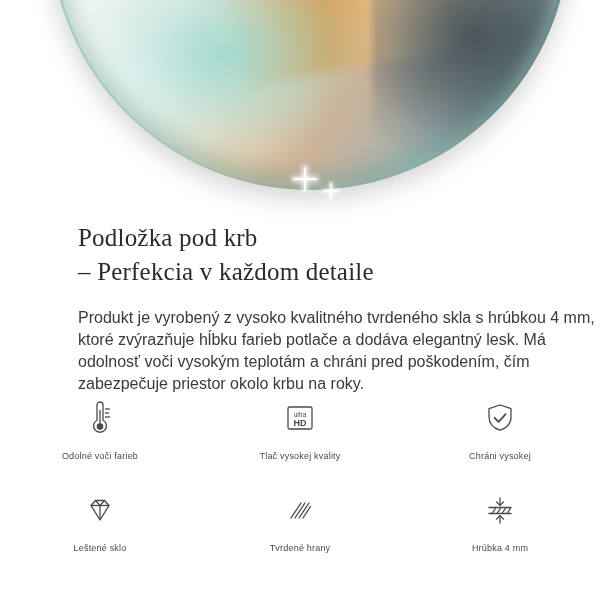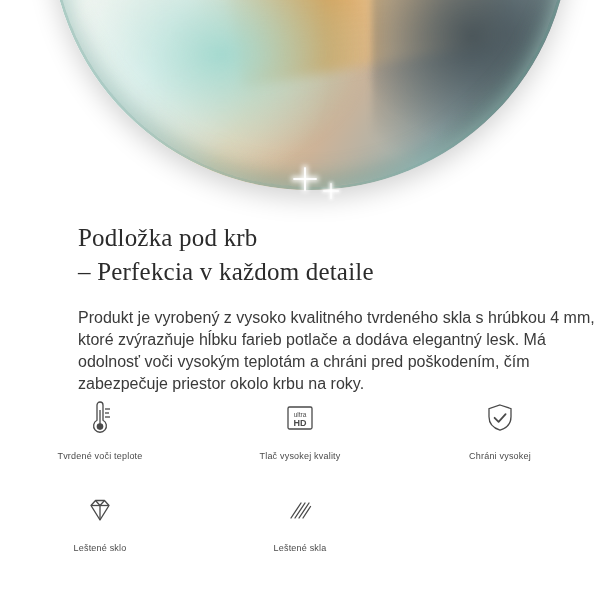--- a/index.html
+++ b/index.html
@@ -200,21 +200,21 @@
       <div class="glyph">
         <svg width="40" height="40" viewBox="0 0 40 40" fill="none" stroke="#4a4a4a" stroke-width="1.3">
           <path d="M17 7a3 3 0 0 1 6 0v15.2a6.4 6.4 0 1 1-6 0V7z"></path>
           <line x1="20" y1="12" x2="20" y2="26"></line>
           <circle cx="20" cy="28.6" r="3.3" fill="#4a4a4a" stroke="none"></circle>
           <line x1="25" y1="11" x2="30" y2="11"></line>
           <line x1="25" y1="15" x2="29" y2="15"></line>
           <line x1="25" y1="19" x2="30" y2="19"></line>
         </svg>
       </div>
-      <div class="caption">Tvrdené voči teplote</div>
+      <div class="caption">Odolné voči farieb</div>
     </div>
 
     <div class="feature">
       <div class="glyph">
         <svg width="40" height="40" viewBox="0 0 40 40" fill="none">
           <rect x="8" y="9" width="24" height="22" rx="1.5" stroke="#4a4a4a" stroke-width="1.3"></rect>
           <text x="20" y="18.5" text-anchor="middle" font-family="Liberation Sans, sans-serif" font-size="6.5" fill="#4a4a4a">ultra</text>
           <text x="20" y="27.5" text-anchor="middle" font-family="Liberation Sans, sans-serif" font-size="9" font-weight="bold" fill="#4a4a4a">HD</text>
         </svg>
       </div>
@@ -245,18 +245,35 @@
 
     <div class="feature">
       <div class="glyph">
         <svg width="40" height="40" viewBox="0 0 40 40" fill="none" stroke="#4a4a4a" stroke-width="1.3" stroke-linecap="round">
           <line x1="11" y1="28" x2="21" y2="13"></line>
           <line x1="15" y1="28" x2="25" y2="13"></line>
           <line x1="19" y1="28" x2="29" y2="13"></line>
           <line x1="23" y1="28" x2="30.5" y2="16.5"></line>
         </svg>
       </div>
-      <div class="caption">Leštené skla</div>
-    </div>
-
+      <div class="caption">Tvrdené hrany</div>
+    </div>
+
+    <div class="feature">
+      <div class="glyph">
+        <svg width="40" height="40" viewBox="0 0 40 40" fill="none" stroke="#4a4a4a" stroke-width="1.3" stroke-linecap="round">
+          <line x1="20" y1="8" x2="20" y2="15"></line>
+          <path d="M16.6 12l3.4 3.4 3.4-3.4"></path>
+          <line x1="9" y1="17.5" x2="31" y2="17.5" stroke-width="1.5"></line>
+          <line x1="9" y1="23.5" x2="31" y2="23.5" stroke-width="1.5"></line>
+          <line x1="12" y1="23.5" x2="16" y2="17.5"></line>
+          <line x1="17" y1="23.5" x2="21" y2="17.5"></line>
+          <line x1="22" y1="23.5" x2="26" y2="17.5"></line>
+          <line x1="27" y1="23.5" x2="30.5" y2="18.2"></line>
+          <line x1="20" y1="33" x2="20" y2="26"></line>
+          <path d="M16.6 29l3.4-3.4 3.4 3.4"></path>
+        </svg>
+      </div>
+      <div class="caption">Hrúbka 4 mm</div>
+    </div>
 
   </div>
 </div>
 
 </body></html>

